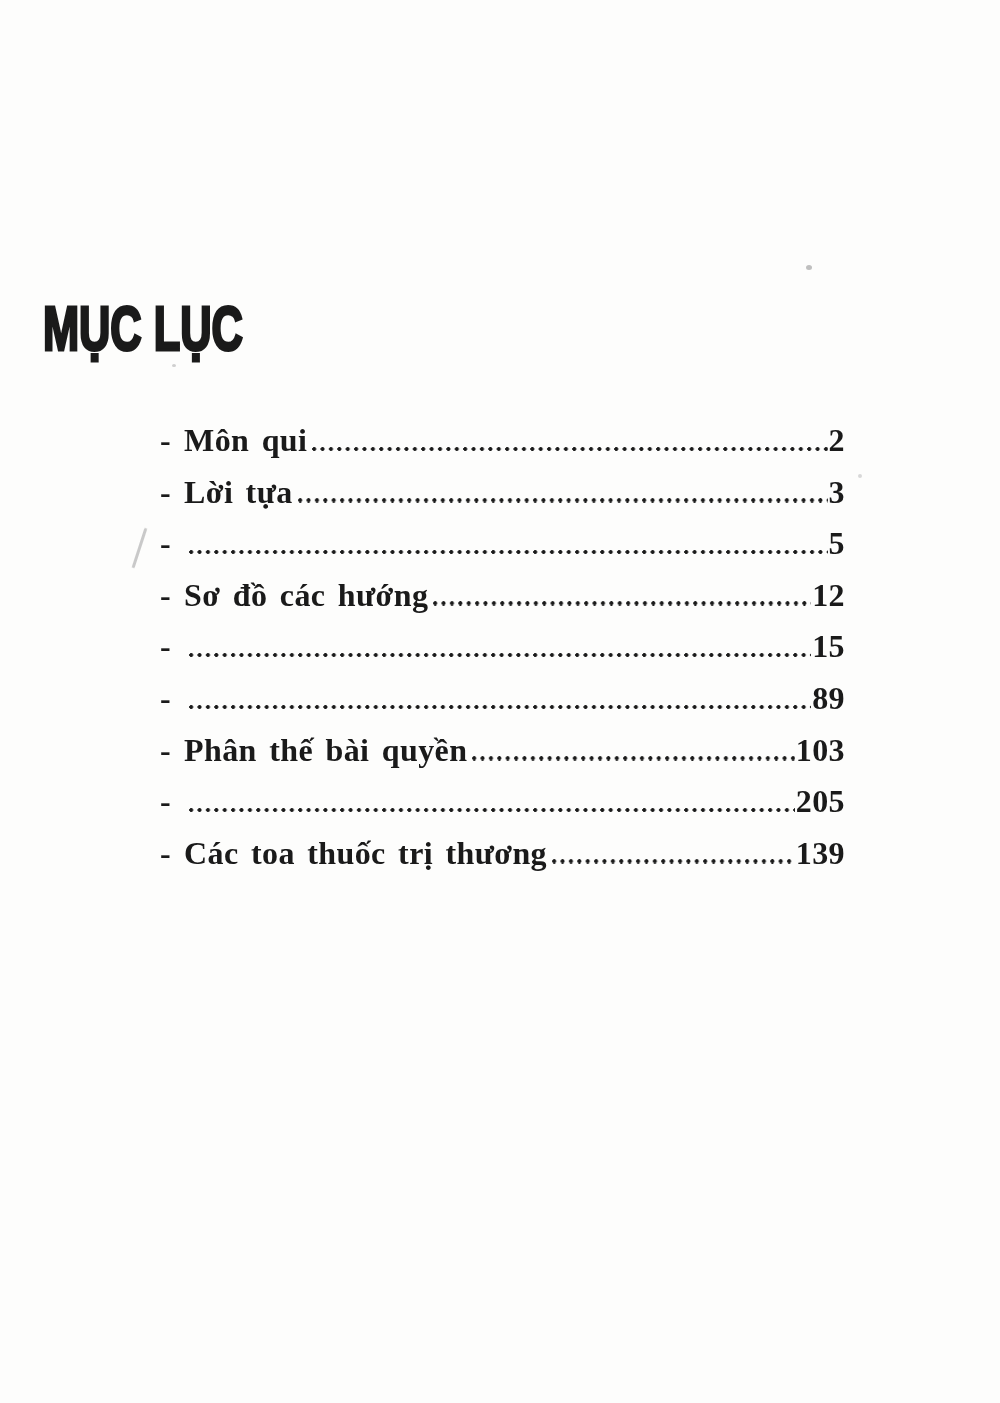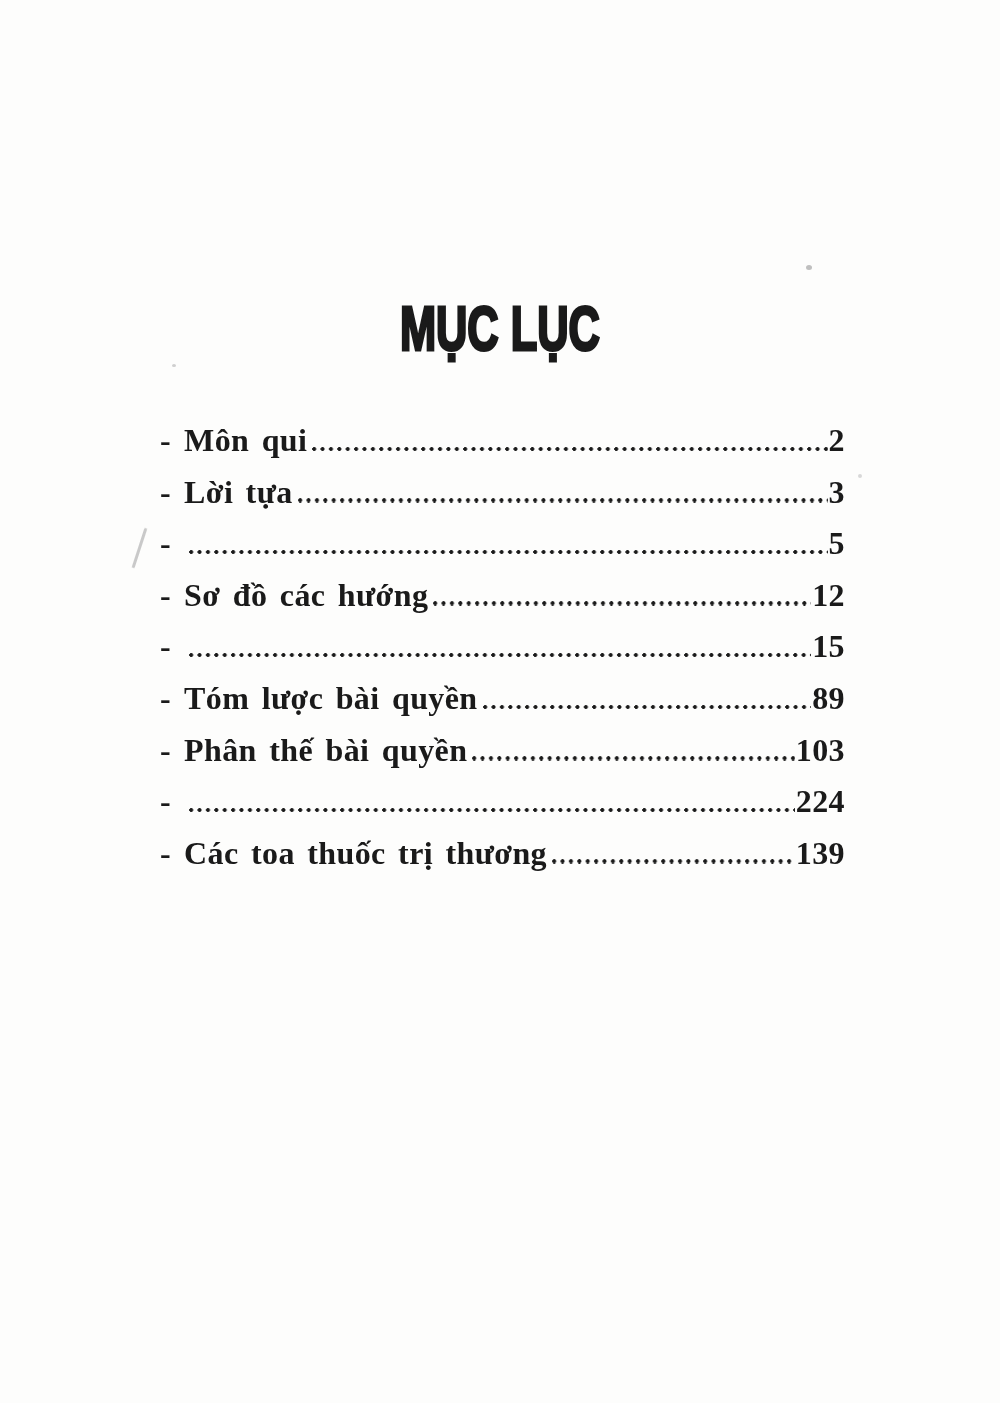--- a/index.html
+++ b/index.html
@@ -17,21 +17,21 @@
     height: 1403px;
     margin: 0 auto;
     background: var(--paper);
     overflow: hidden;
     font-family: "Liberation Serif", serif;
     color: var(--ink);
   }
   
   .title-wrap {
     padding-top: 300px;
-    text-align: center;
+    text-align: left;
     height: 56px;
   }
   .title {
     display: inline-block;
     margin: 0;
     font-family: "Liberation Sans", sans-serif;
     font-weight: 900;
     font-size: 62px;
     line-height: 56px;
     letter-spacing: 0px;
@@ -122,34 +122,33 @@
       <span class="leader"></span>
       <span class="page-num">12</span>
     </li>
     <li class="toc-row">
       <span class="dash">-</span>
       <span class="leader"></span>
       <span class="page-num">15</span>
     </li>
     <li class="toc-row">
       <span class="dash">-</span>
-      <span class="label">Tóm lược bài quyền</span>
       <span class="leader"></span>
       <span class="page-num">89</span>
     </li>
     <li class="toc-row">
       <span class="dash">-</span>
       <span class="label">Phân thế bài quyền</span>
       <span class="leader"></span>
       <span class="page-num">103</span>
     </li>
     <li class="toc-row">
       <span class="dash">-</span>
       <span class="leader"></span>
-      <span class="page-num">224</span>
+      <span class="page-num">205</span>
     </li>
     <li class="toc-row">
       <span class="dash">-</span>
       <span class="label">Các toa thuốc trị thương</span>
       <span class="leader"></span>
       <span class="page-num">139</span>
     </li>
   </ul>
 
   <div class="speck speck-a"></div>

